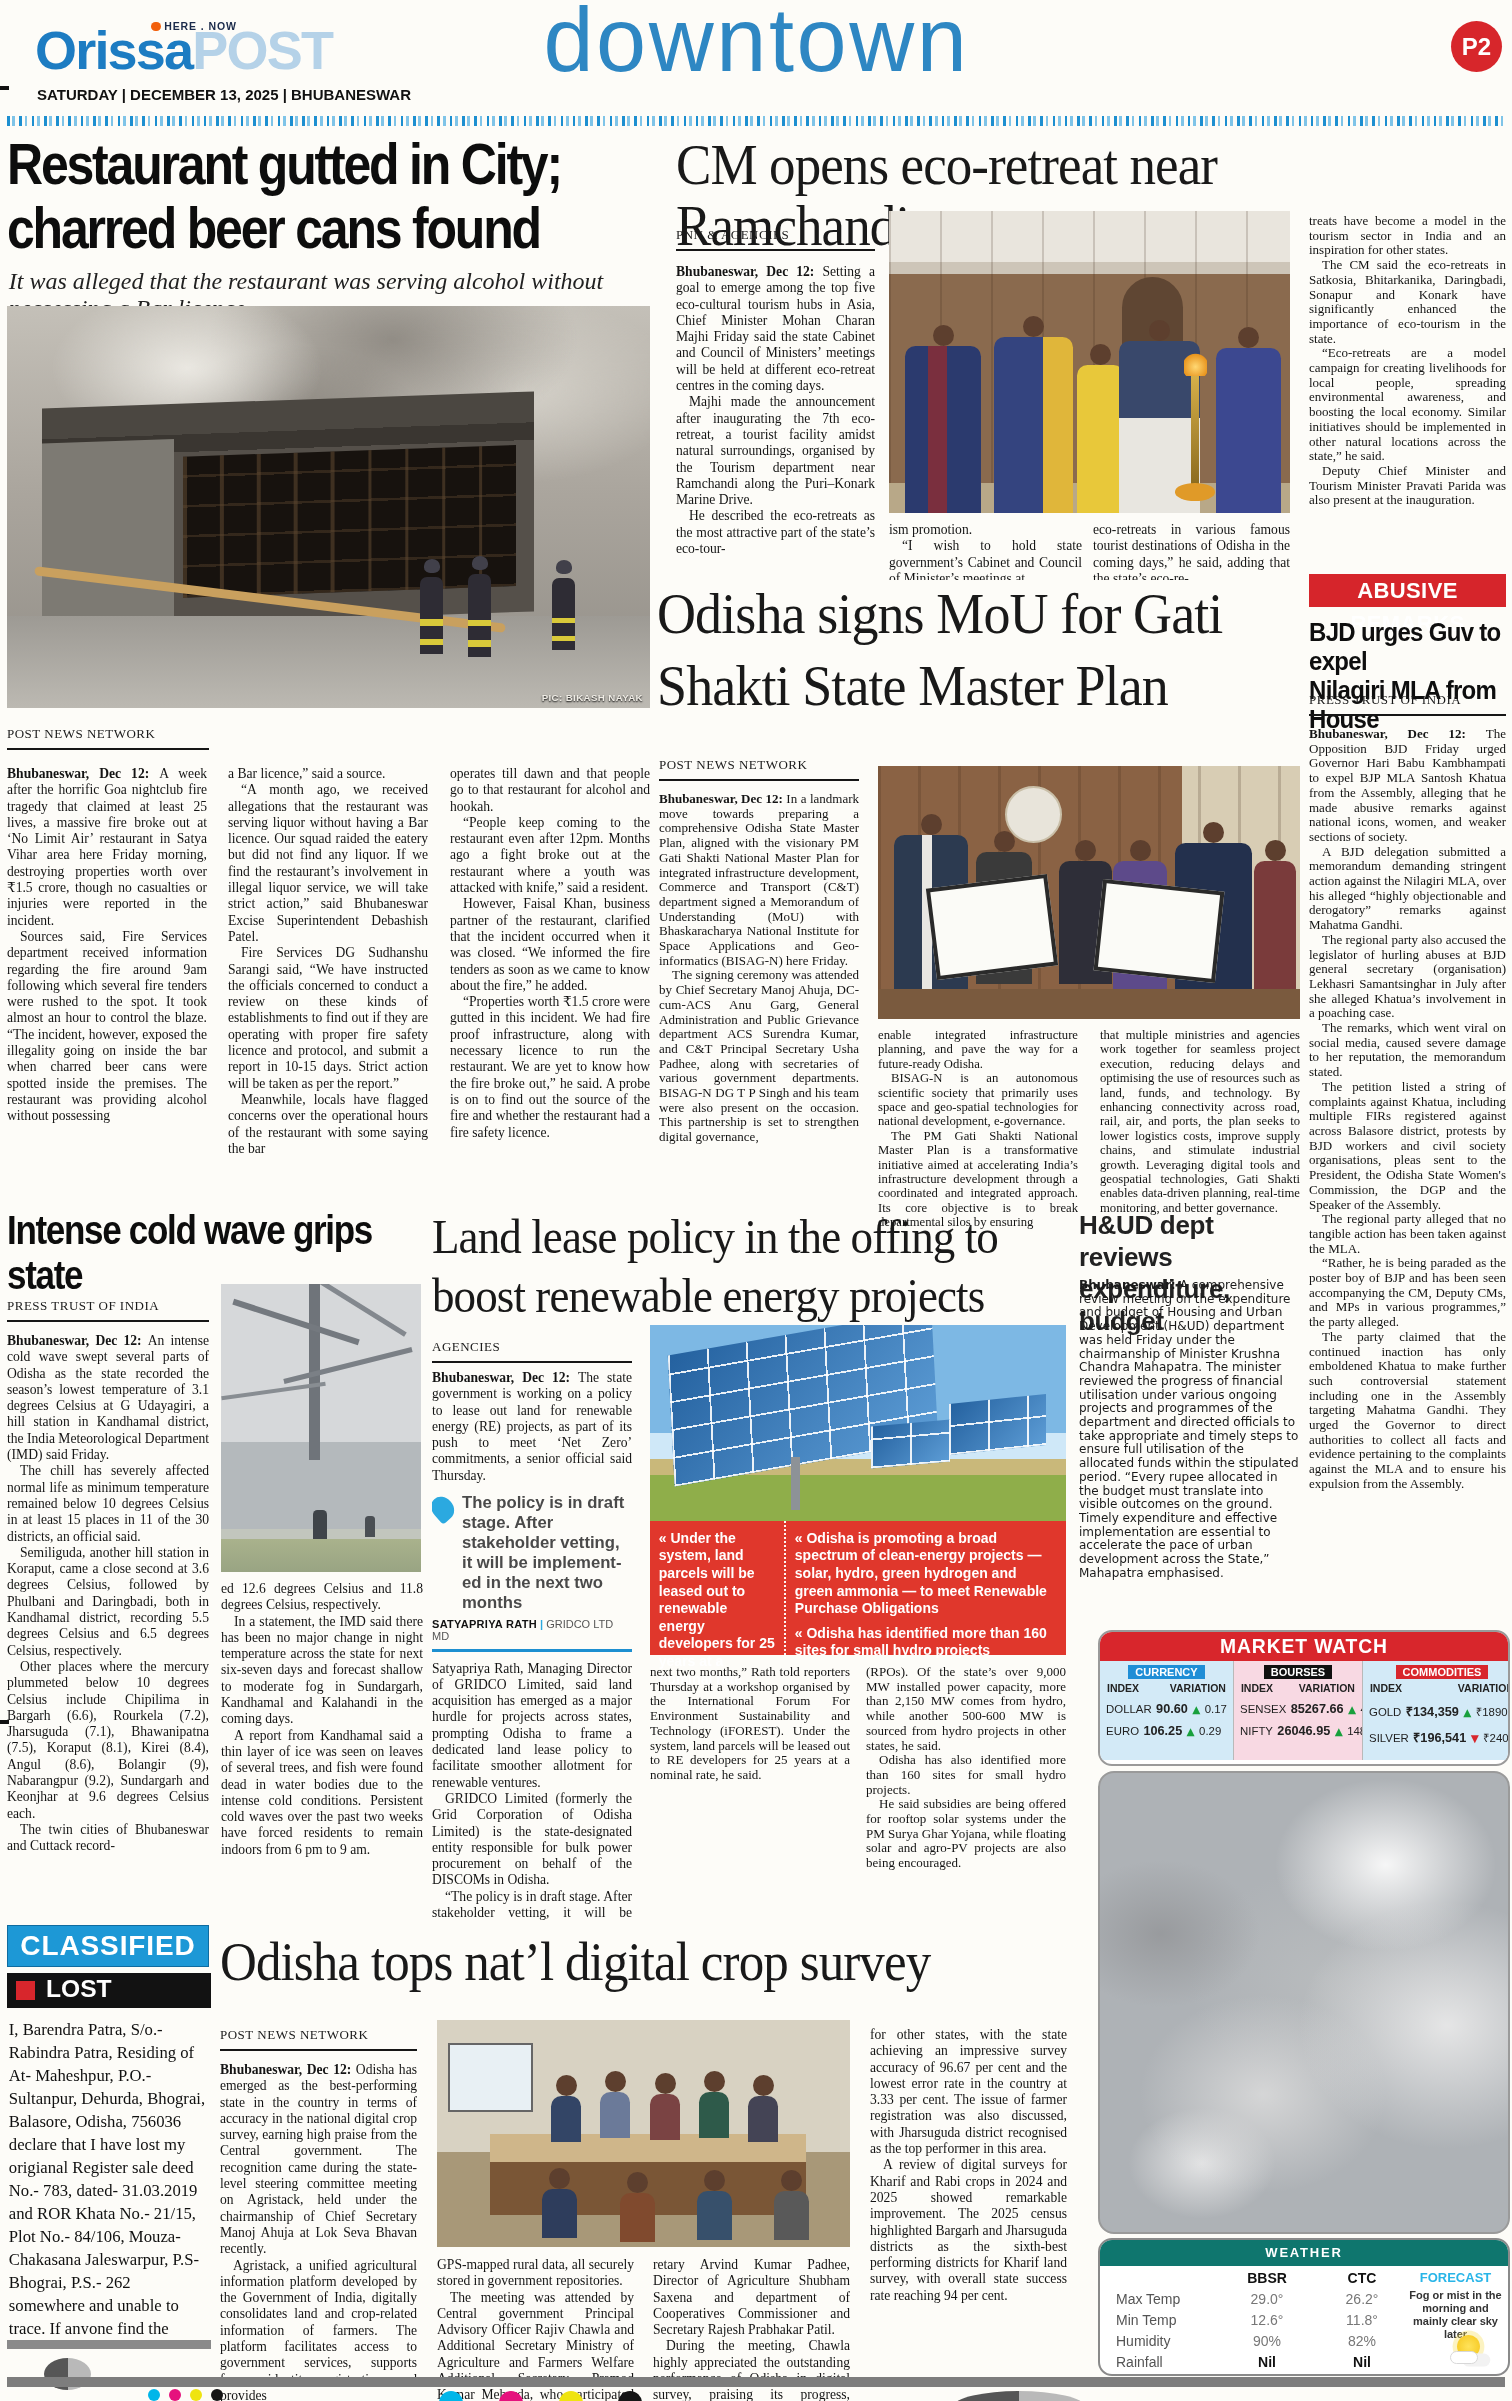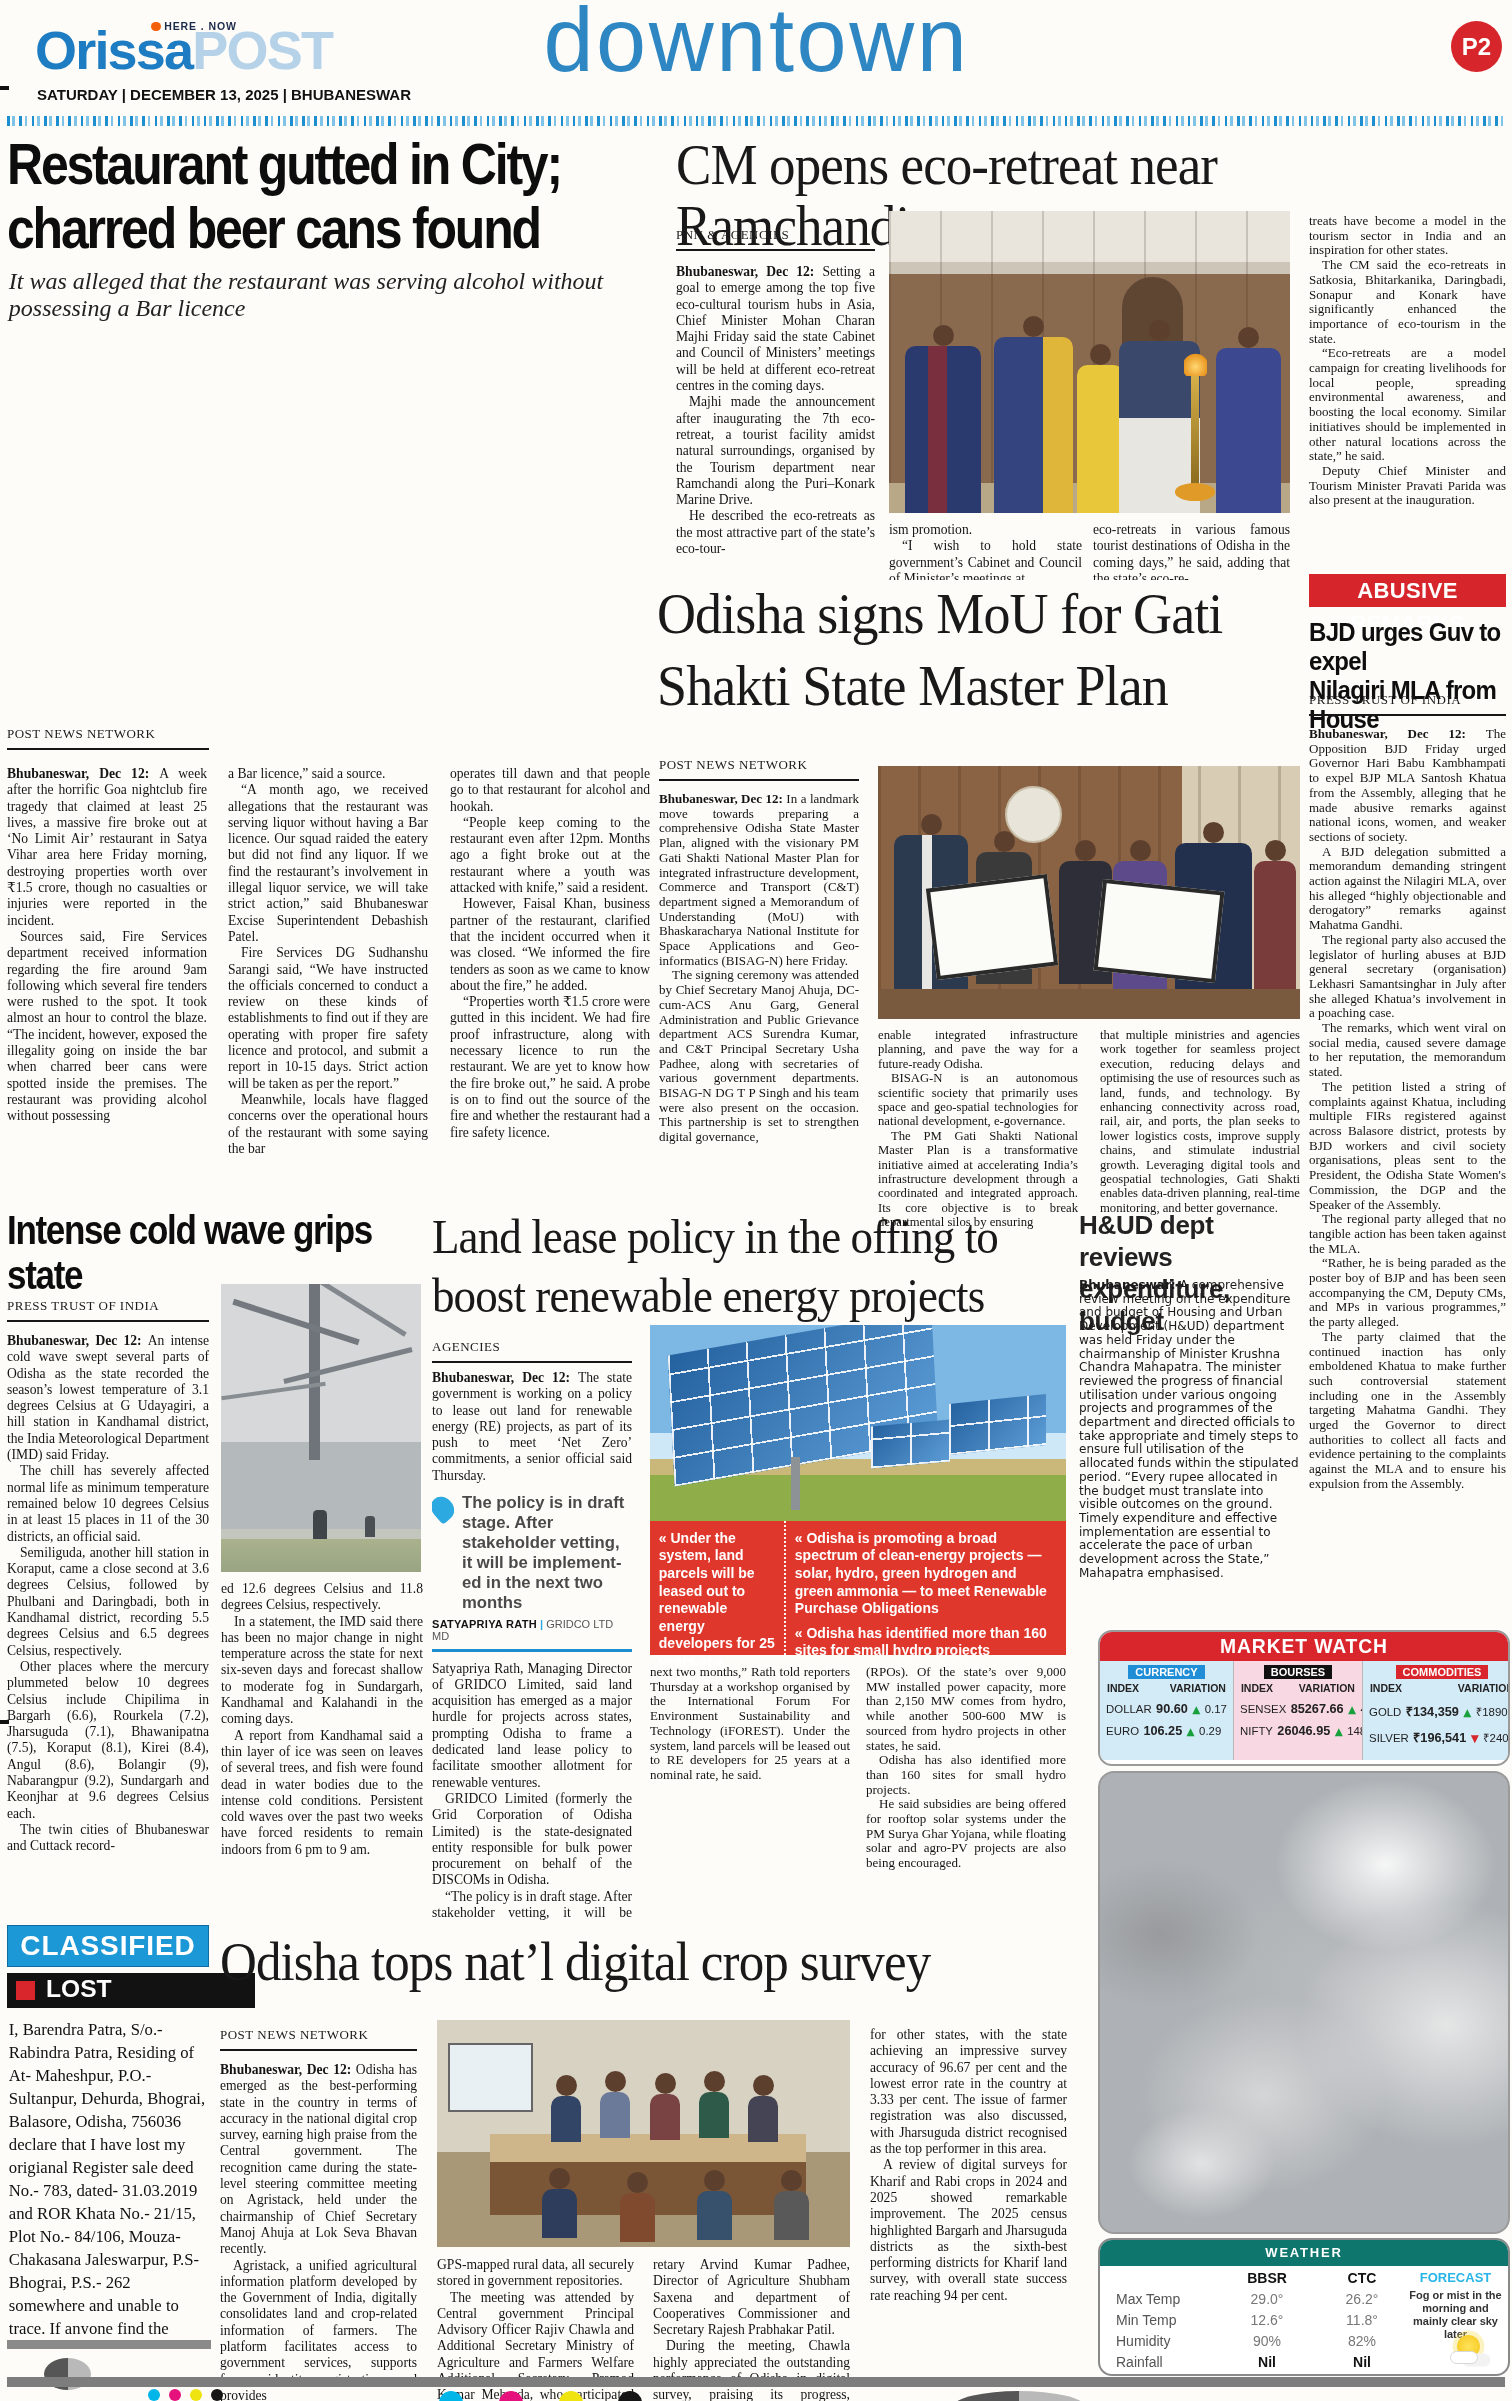--- a/index.html
+++ b/index.html
@@ -114,20 +114,37 @@
   <div class="abs dashes" style="left:7px;right:7px;top:116px;"></div>
   <div class="regmark" style="top:86px;"></div>
   <div class="regmark" style="top:1720px;"></div>
 
   <div class="abs hl-black" style="left:7px;top:132px;width:650px;font-size:50px;line-height:56px;">
     <div>Restaurant gutted in City;</div>
     <div>charred beer cans found</div>
   </div>
   <div class="abs subhead" style="left:8.8px;top:268px;width:643px;">It was alleged that the restaurant was serving alcohol without possessing a Bar licence</div>
 
+  <div class="abs photo" style="left:7px;top:306px;width:643px;height:402px;background:linear-gradient(180deg,#c4c0b8 0%,#aba69e 45%,#918d86 100%);">
+    <div class="abs" style="left:0;top:0;right:0;height:70%;background:
+        radial-gradient(193px 114px at 28% 22%, rgba(242,240,234,.85), transparent 70%),
+        radial-gradient(264px 149px at 60% 12%, rgba(130,125,118,.75), transparent 70%),
+        radial-gradient(228px 132px at 80% 30%, rgba(225,222,214,.7), transparent 70%),
+        radial-gradient(176px 105px at 45% 40%, rgba(110,105,98,.6), transparent 70%);"></div>
+    <div class="abs" style="left:35px;bottom:88px;width:492px;height:220px;background:linear-gradient(#4b4741 0 14%,#3a3631 14% 22%,#55504a 22% 100%);transform:skewY(-2deg);">
+      <div class="abs" style="left:141px;top:53px;right:17.6px;bottom:26px;background:#17120e;background-image:repeating-linear-gradient(90deg,rgba(95,72,48,.55) 0 3.5px,transparent 3.5px 37px),repeating-linear-gradient(0deg,rgba(95,72,48,.4) 0 2.6px,transparent 2.6px 30px);"></div>
+      <div class="abs" style="left:0;top:35px;width:132px;bottom:0;background:#7d7a73;"></div>
+    </div>
+    <div class="abs" style="left:0;bottom:0;width:100%;height:92px;background:linear-gradient(#9d9a94,#bcb9b2);"></div>
+    <div class="abs" style="left:26px;bottom:104px;width:474px;height:8.8px;background:#c9a05e;border-radius:5.3px;transform:rotate(7deg);"></div>
+    <div class="ff" style="left:413px;bottom:54px;height:77px;"></div>
+    <div class="ff" style="left:461px;bottom:51px;height:83px;"></div>
+    <div class="ff" style="left:545px;bottom:58px;height:72px;"></div>
+    <div class="credit">PIC: BIKASH NAYAK</div>
+  </div>
 
   <div class="abs byline" style="left:7px;top:726px;width:202px;">POST NEWS NETWORK</div>
   <div class="abs col" style="left:7px;top:766px;width:200px;height:422px;">
       <p class="para"><b>Bhubaneswar, Dec 12: </b>A week after the horrific Goa nightclub fire tragedy that claimed at least 25 lives, a massive fire broke out at ‘No Limit Air’ restaurant in Satya Vihar area here Friday morning, destroying properties worth over ₹1.5 crore, though no casualties or injuries were reported in the incident.</p>
       <p class="para">Sources said, Fire Services department received information regarding the fire around 9am following which several fire tenders were rushed to the spot. It took almost an hour to control the blaze. “The incident, however, exposed the illegality going on inside the bar when charred beer cans were spotted inside the premises. The restaurant was providing alcohol without possessing</p>
     </div>
   <div class="abs col" style="left:228px;top:766px;width:200px;height:422px;">
       <p class="para">a Bar licence,” said a source.</p>
       <p class="para">“A month ago, we received allegations that the restaurant was serving liquor without having a Bar licence. Our squad raided the eatery but did not find any liquor. If we find the restaurant’s involvement in illegal liquor service, we will take strict action,” said Bhubaneswar Excise Superintendent Debashish Patel.</p>
       <p class="para">Fire Services DG Sudhanshu Sarangi said, “We have instructed the officials concerned to conduct a review on these kinds of establishments to find out if they are operating with proper fire safety licence and protocol, and submit a report in 10-15 days. Strict action will be taken as per the report.”</p>
@@ -396,21 +413,21 @@
     <div class="abs wval wnil" style="left:218px;top:114px;">Nil</div>
     <div class="abs fcast" style="left:309px;top:30px;width:93px;">FORECAST</div>
     <div class="abs ftext" style="left:309px;top:49px;width:93px;">Fog or mist in the morning and mainly clear sky later</div>
     <div class="abs" style="left:350px;top:95px;width:35px;height:35px;">
       <div style="position:absolute;left:7px;top:0;width:23px;height:23px;border-radius:50%;background:radial-gradient(#ffe35a,#f5c518);box-shadow:0 0 0 4.4px rgba(245,220,80,.35);"></div>
       <div style="position:absolute;left:0;top:16px;width:26px;height:11.4px;border-radius:7px;background:#fff;box-shadow:12.3px 2.6px 0 0 #f2f2f2;border:0.9px solid #d8d8d8;"></div>
     </div>
   </div>
 
   <div class="abs clsf" style="left:7px;top:1925px;width:200px;height:40px;">CLASSIFIED</div>
-  <div class="abs lostbar" style="left:7px;top:1973px;width:204px;height:35px;padding-left:44px;">
+  <div class="abs lostbar" style="left:7px;top:1973px;width:204px;height:35px;">
     <div class="lostsq"></div>
     <div class="losttx">LOST</div>
   </div>
   <div class="abs lostbody" style="left:8.8px;top:2018px;width:199px;height:316px;overflow:hidden;">
       <p class="para">I, Barendra Patra, S/o.- Rabindra Patra, Residing of At- Maheshpur, P.O.- Sultanpur,  Dehurda, Bhograi, Balasore, Odisha, 756036 declare that I have lost my origianal Register sale deed No.- 783, dated- 31.03.2019 and ROR Khata No.- 21/15, Plot No.- 84/106, Mouza- Chakasana Jaleswarpur, P.S- Bhograi, P.S.- 262 somewhere and unable to trace. If anyone find the above documents kindly contact- 9937112021.</p>
     </div>
   <div class="abs" style="left:7px;top:2340px;width:204px;height:8.8px;background:#8a8a8a;"></div>
   <div class="tone" style="left:44px;top:2358px;width:47px;height:32px;"></div>
 
   <div class="abs hl-serif" style="left:220px;top:1931px;width:848px;font-size:51px;line-height:58px;">Odisha tops nat’l digital crop survey</div>

